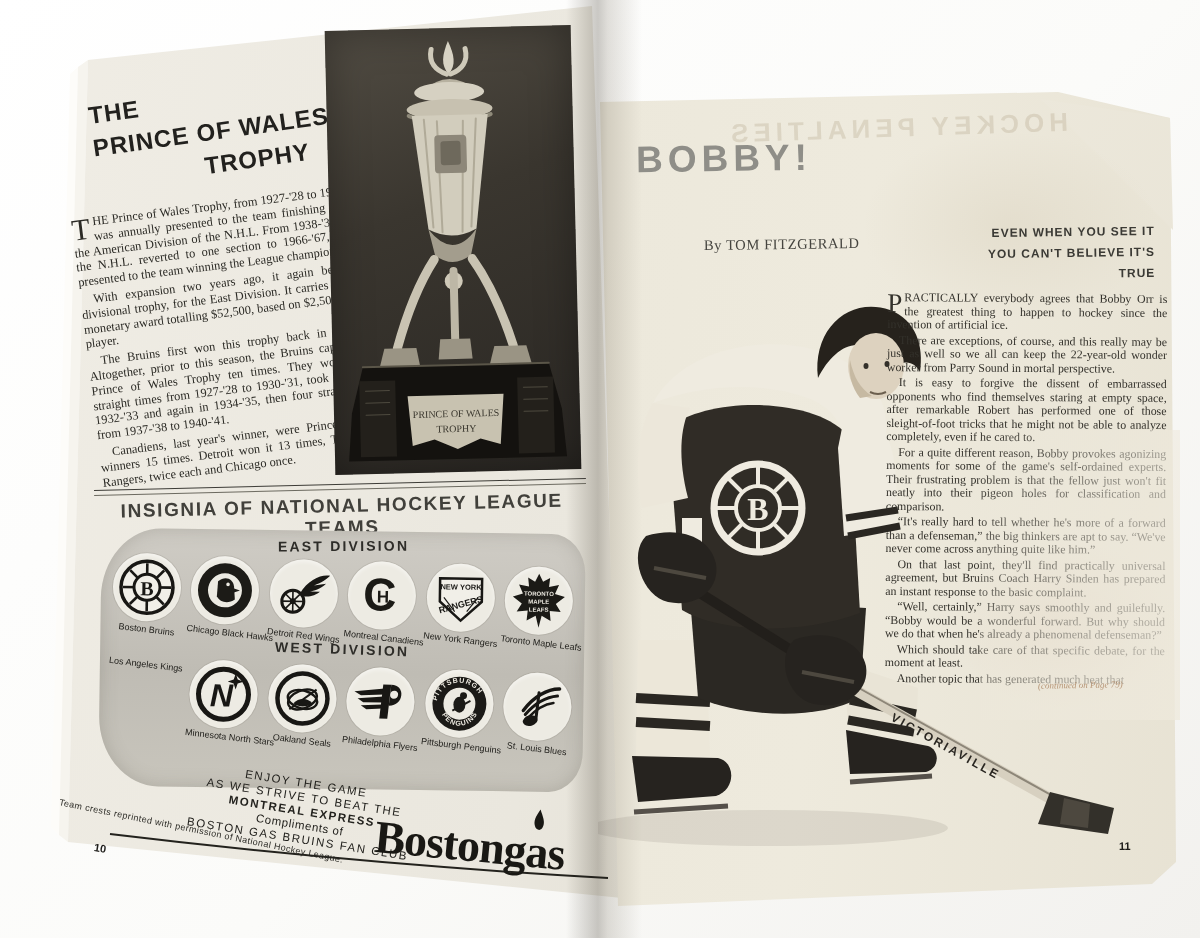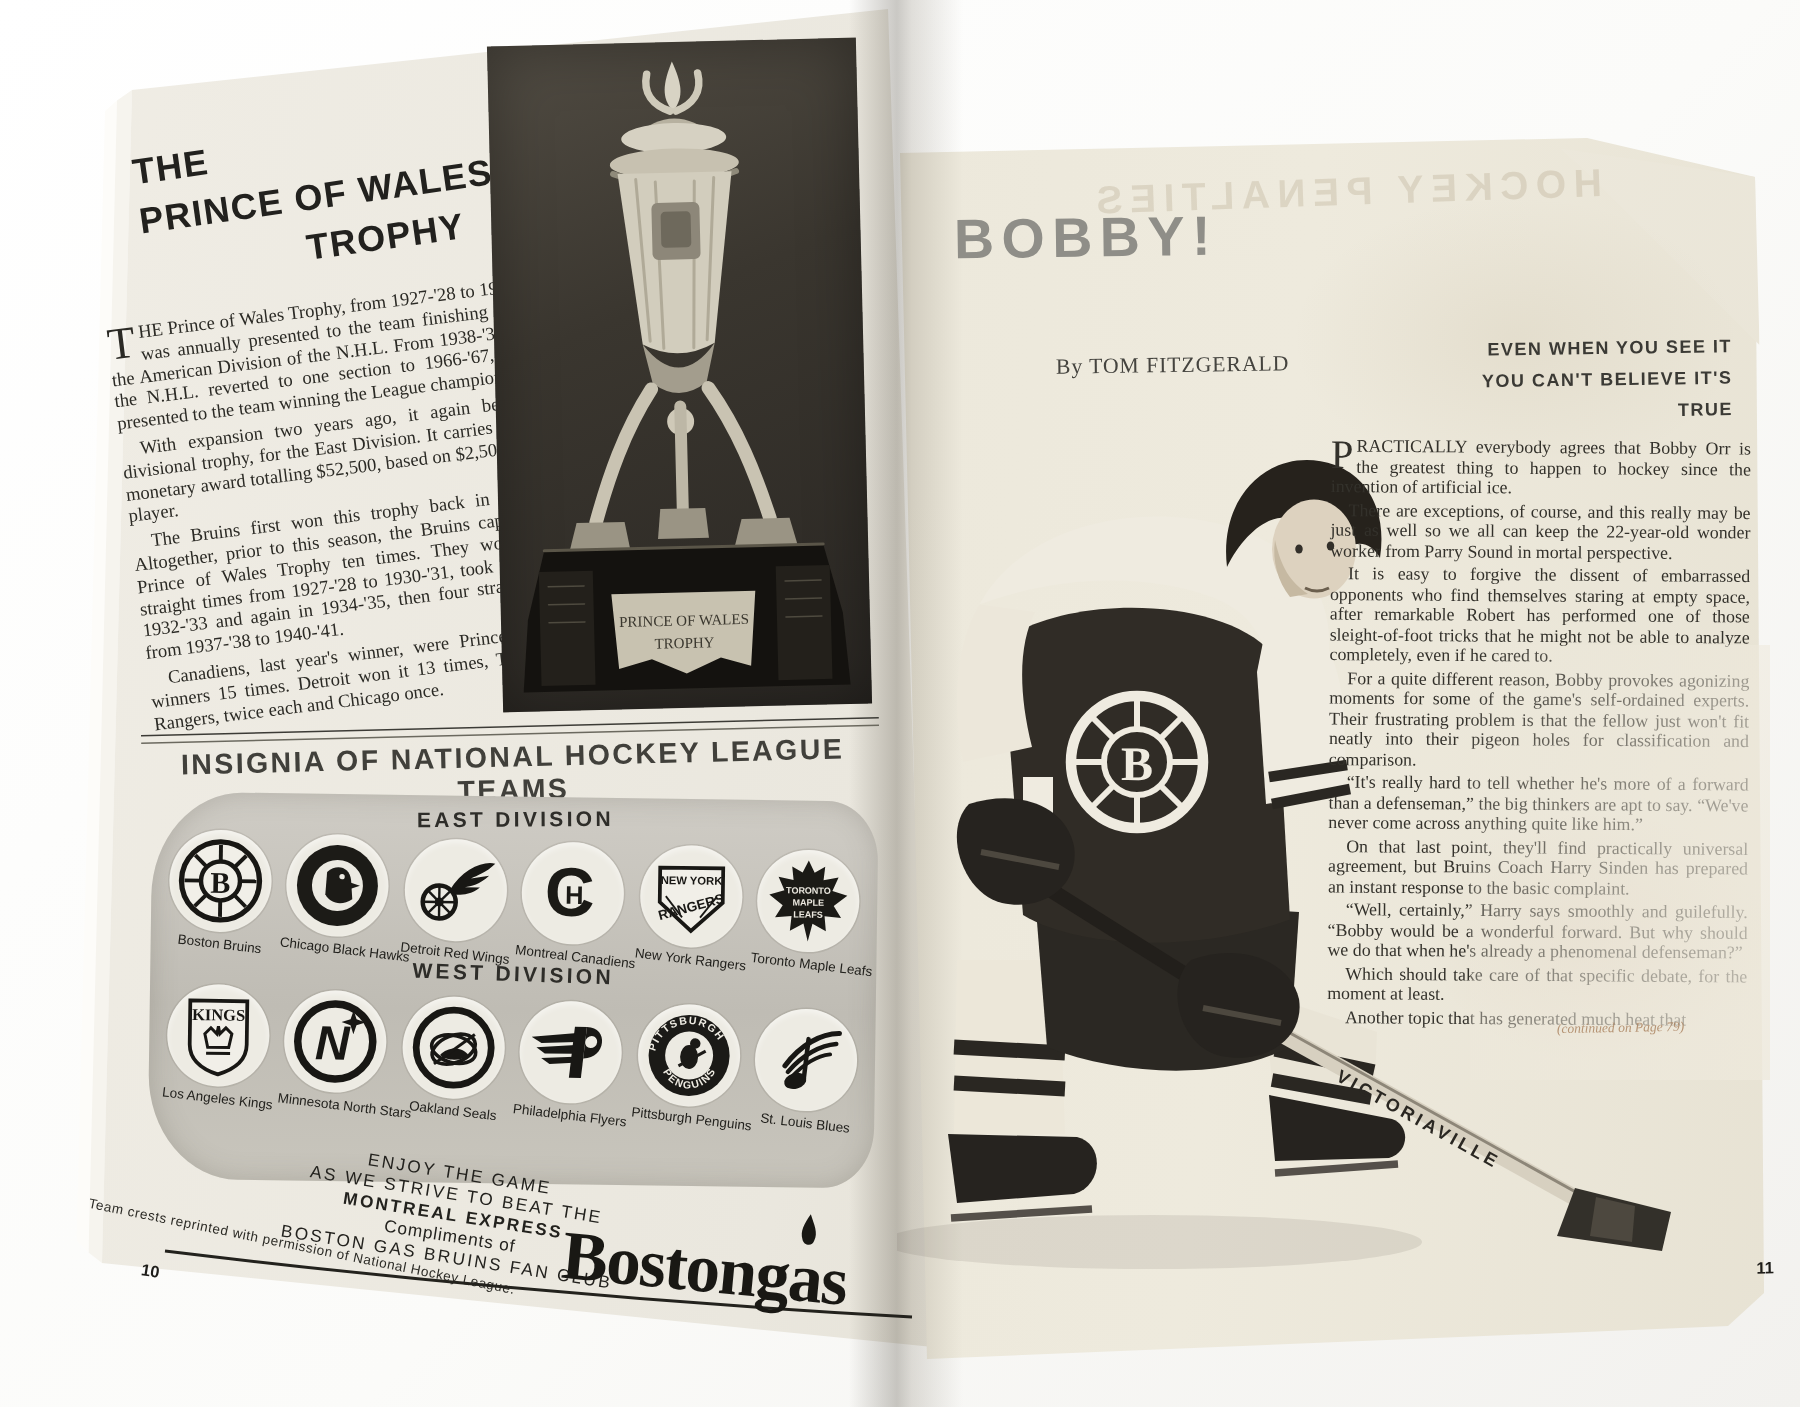--- a/index.html
+++ b/index.html
@@ -53,21 +53,21 @@
     box-shadow:0 0 0 1px rgba(120,115,103,.18), inset 0 2px 4px rgba(255,255,255,.5);
     display:flex;align-items:center;justify-content:center;}
   .team-caption{display:block;margin-top:3px;font-size:9px;color:#22211d;transform:rotate(6deg);white-space:nowrap;}
   .lp-footer{left:152px;top:776px;width:300px;transform:rotate(9deg);text-align:center;color:#23221e;}
   .lp-footer .f{font-size:11.5px;letter-spacing:1.6px;line-height:14px;}
   .lp-footer .fb{font-weight:700;}
   .fine-print{left:56px;top:830px;width:330px;transform:rotate(11.5deg);font-size:9px;letter-spacing:.4px;color:#2c2b26;}
   .swoosh{left:108px;top:830px;width:502px;height:60px;}
   .page-num{font-weight:700;font-size:11px;color:#1e1d1a;}
   .pn-left{left:94px;top:842px;transform:rotate(9deg);}
-  .pn-right{left:1171px;top:840px;transform:rotate(-1deg);}
+  .pn-right{left:1119px;top:840px;transform:rotate(-1deg);}
   .bostongas{left:336px;top:800px;width:270px;transform:rotate(5.5deg);text-align:center;}
   .bostongas .word{font-family:"Liberation Serif",serif;font-weight:700;font-size:46px;letter-spacing:-1px;color:#191814;line-height:40px;}
   .flame{position:relative;left:34px;top:2px;display:block;height:26px;}
   
   .ghost-text{left:648px;top:114px;width:420px;transform:scaleX(-1) rotate(2deg);
     font-weight:700;font-size:26px;letter-spacing:5px;color:rgba(150,132,95,.20);white-space:nowrap;}
   .ghost-blob{border-radius:50%;pointer-events:none;}
   .gb1{left:860px;top:130px;width:300px;height:190px;background:radial-gradient(ellipse at center,rgba(160,140,100,.10),rgba(160,140,100,0) 70%);}
   .gb2{left:950px;top:540px;width:230px;height:170px;background:radial-gradient(ellipse at center,rgba(175,120,85,.09),rgba(175,120,85,0) 70%);}
   .rp-title{left:636px;top:138px;font-weight:700;font-size:37px;letter-spacing:5px;color:#8f8e88;transform:rotate(-.8deg);}
@@ -237,28 +237,20 @@
               <text x="30" y="41" text-anchor="middle" font-size="6" font-weight="bold" font-family="Liberation Sans,sans-serif" fill="#ece9e0">LEAFS</text>
             </svg>
         </div>
         <span class="team-caption">Toronto Maple Leafs</span>
       </div>
     </div>
 
     <div class="div-label west-label">WEST DIVISION</div>
     <div class="team-row">
       <div class="team-cell" style="transform:translateY(0px)">
-        <div class="logo-circle">
-          <svg width="60" height="60" viewBox="0 0 60 60">
-              <path d="M11,7 L49,7 L49,36 Q49,50 30,56 Q11,50 11,36 Z" fill="#f1efe8" stroke="#181714" stroke-width="2.5"></path>
-              <text x="30" y="20" text-anchor="middle" font-family="Liberation Serif,serif" font-weight="bold" font-size="11" fill="#181714">KINGS</text>
-              <path d="M21,29 L25,25 L29,29 L30,24 L31,29 L35,25 L39,29 L37,38 L23,38 Z" fill="none" stroke="#181714" stroke-width="2"></path>
-              <line x1="22" y1="42" x2="38" y2="42" stroke="#181714" stroke-width="2"></line>
-            </svg>
-        </div>
         <span class="team-caption">Los Angeles Kings</span>
       </div>
       <div class="team-cell" style="transform:translateY(3px)">
         <div class="logo-circle">
           <svg width="60" height="60" viewBox="0 0 60 60">
               <circle cx="30" cy="30" r="25" fill="none" stroke="#181714" stroke-width="5"></circle>
               <text x="28" y="42" text-anchor="middle" font-family="Liberation Sans,sans-serif" font-weight="bold" font-style="italic" font-size="32" fill="#181714">N</text>
               <path d="M42,9 L44,15 L50,17 L44,19 L42,25 L40,19 L34,17 L40,15 Z" fill="#181714"></path>
             </svg>
         </div>

